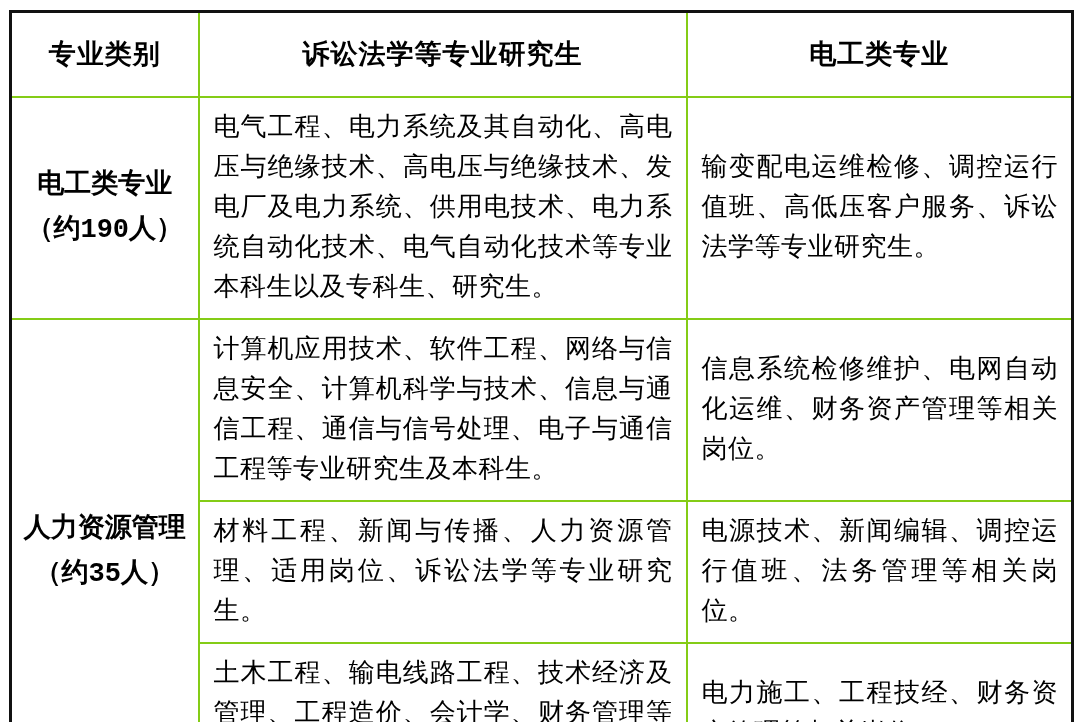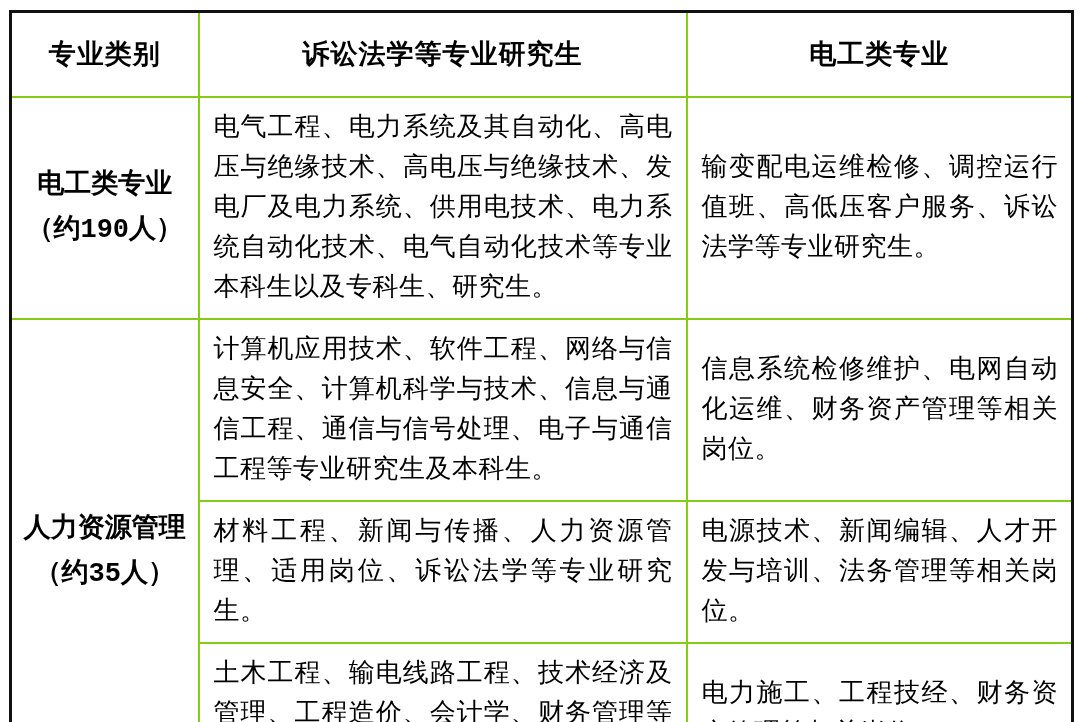--- a/index.html
+++ b/index.html
@@ -97,21 +97,21 @@
       <tr class="row-2">
         <td class="category-cell" rowspan="3">
           <span class="cat-line">人力资源管理</span>
           <span class="cat-line">（约35人）</span>
         </td>
         <td class="text-cell">计算机应用技术、软件工程、网络与信息安全、计算机科学与技术、信息与通信工程、通信与信号处理、电子与通信工程等专业研究生及本科生。</td>
         <td class="text-cell">信息系统检修维护、电网自动化运维、财务资产管理等相关岗位。</td>
       </tr>
       <tr class="row-3">
         <td class="text-cell">材料工程、新闻与传播、人力资源管理、适用岗位、诉讼法学等专业研究生。</td>
-        <td class="text-cell">电源技术、新闻编辑、人才开发与培训、法务管理等相关岗位。</td>
+        <td class="text-cell">电源技术、新闻编辑、调控运行值班、法务管理等相关岗位。</td>
       </tr>
       <tr class="row-4">
         <td class="text-cell">土木工程、输电线路工程、技术经济及管理、工程造价、会计学、财务管理等专业本科生及研究生。</td>
         <td class="text-cell">电力施工、工程技经、财务资产管理等相关岗位。</td>
       </tr>
     </tbody>
   </table>
 </div>
 
 </body></html>

